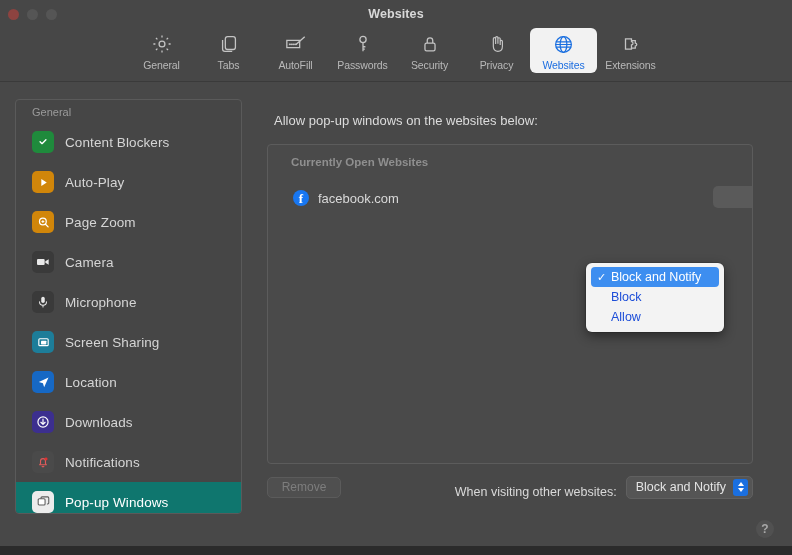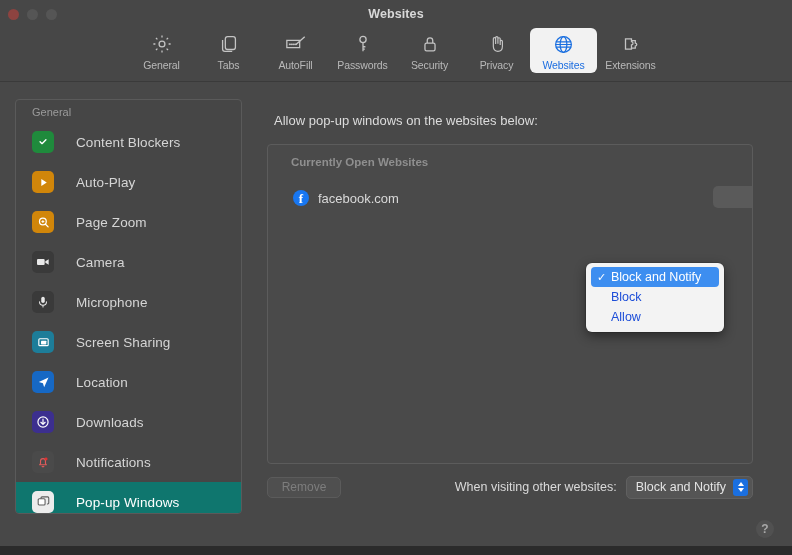--- a/index.html
+++ b/index.html
@@ -79,21 +79,21 @@
     background: #464646;
     border: 1px solid #5a5a5a;
     border-radius: 4px;
     overflow: hidden;
   }
   #sidebar-header {
     font-size: 11px; color: #9b9b9b;
     padding: 6px 0 4px 16px;
   }
   .srow {
-    height: 40px; display: flex; align-items: center; gap: 22px;
+    height: 40px; display: flex; align-items: center; gap: 11px;
     padding-left: 16px;
     cursor: default;
   }
   .srow .slabel { font-size: 13.5px; color: #d5d5d5; letter-spacing: .1px; }
   .srow.selected { background: #0f766e; }
   .srow.selected .slabel { color: #ffffff; }
   .sicon {
     width: 22px; height: 22px; border-radius: 5px;
     display: flex; align-items: center; justify-content: center;
     flex: 0 0 auto;
@@ -175,21 +175,21 @@
   }
   #remove-button {
     width: 74px; height: 21px;
     background: #4f4f4f;
     border: 1px solid #5b5b5b;
     border-radius: 5px;
     font-size: 12px; color: #7d7d7d;
     display: flex; align-items: center; justify-content: center;
   }
   #footer-right {
-    margin-left: auto; display: flex; align-items: center; gap: 9px;
+    margin-left: auto; display: flex; align-items: flex-end; gap: 9px;
   }
   #footer-label { font-size: 12.5px; color: #dadada; }
   #default-select {
     height: 23px; min-width: 127px;
     background: #555555;
     border: 1px solid #606060;
     border-radius: 5px;
     display: flex; align-items: center; gap: 7px;
     padding: 0 4px 0 9px;
   }

